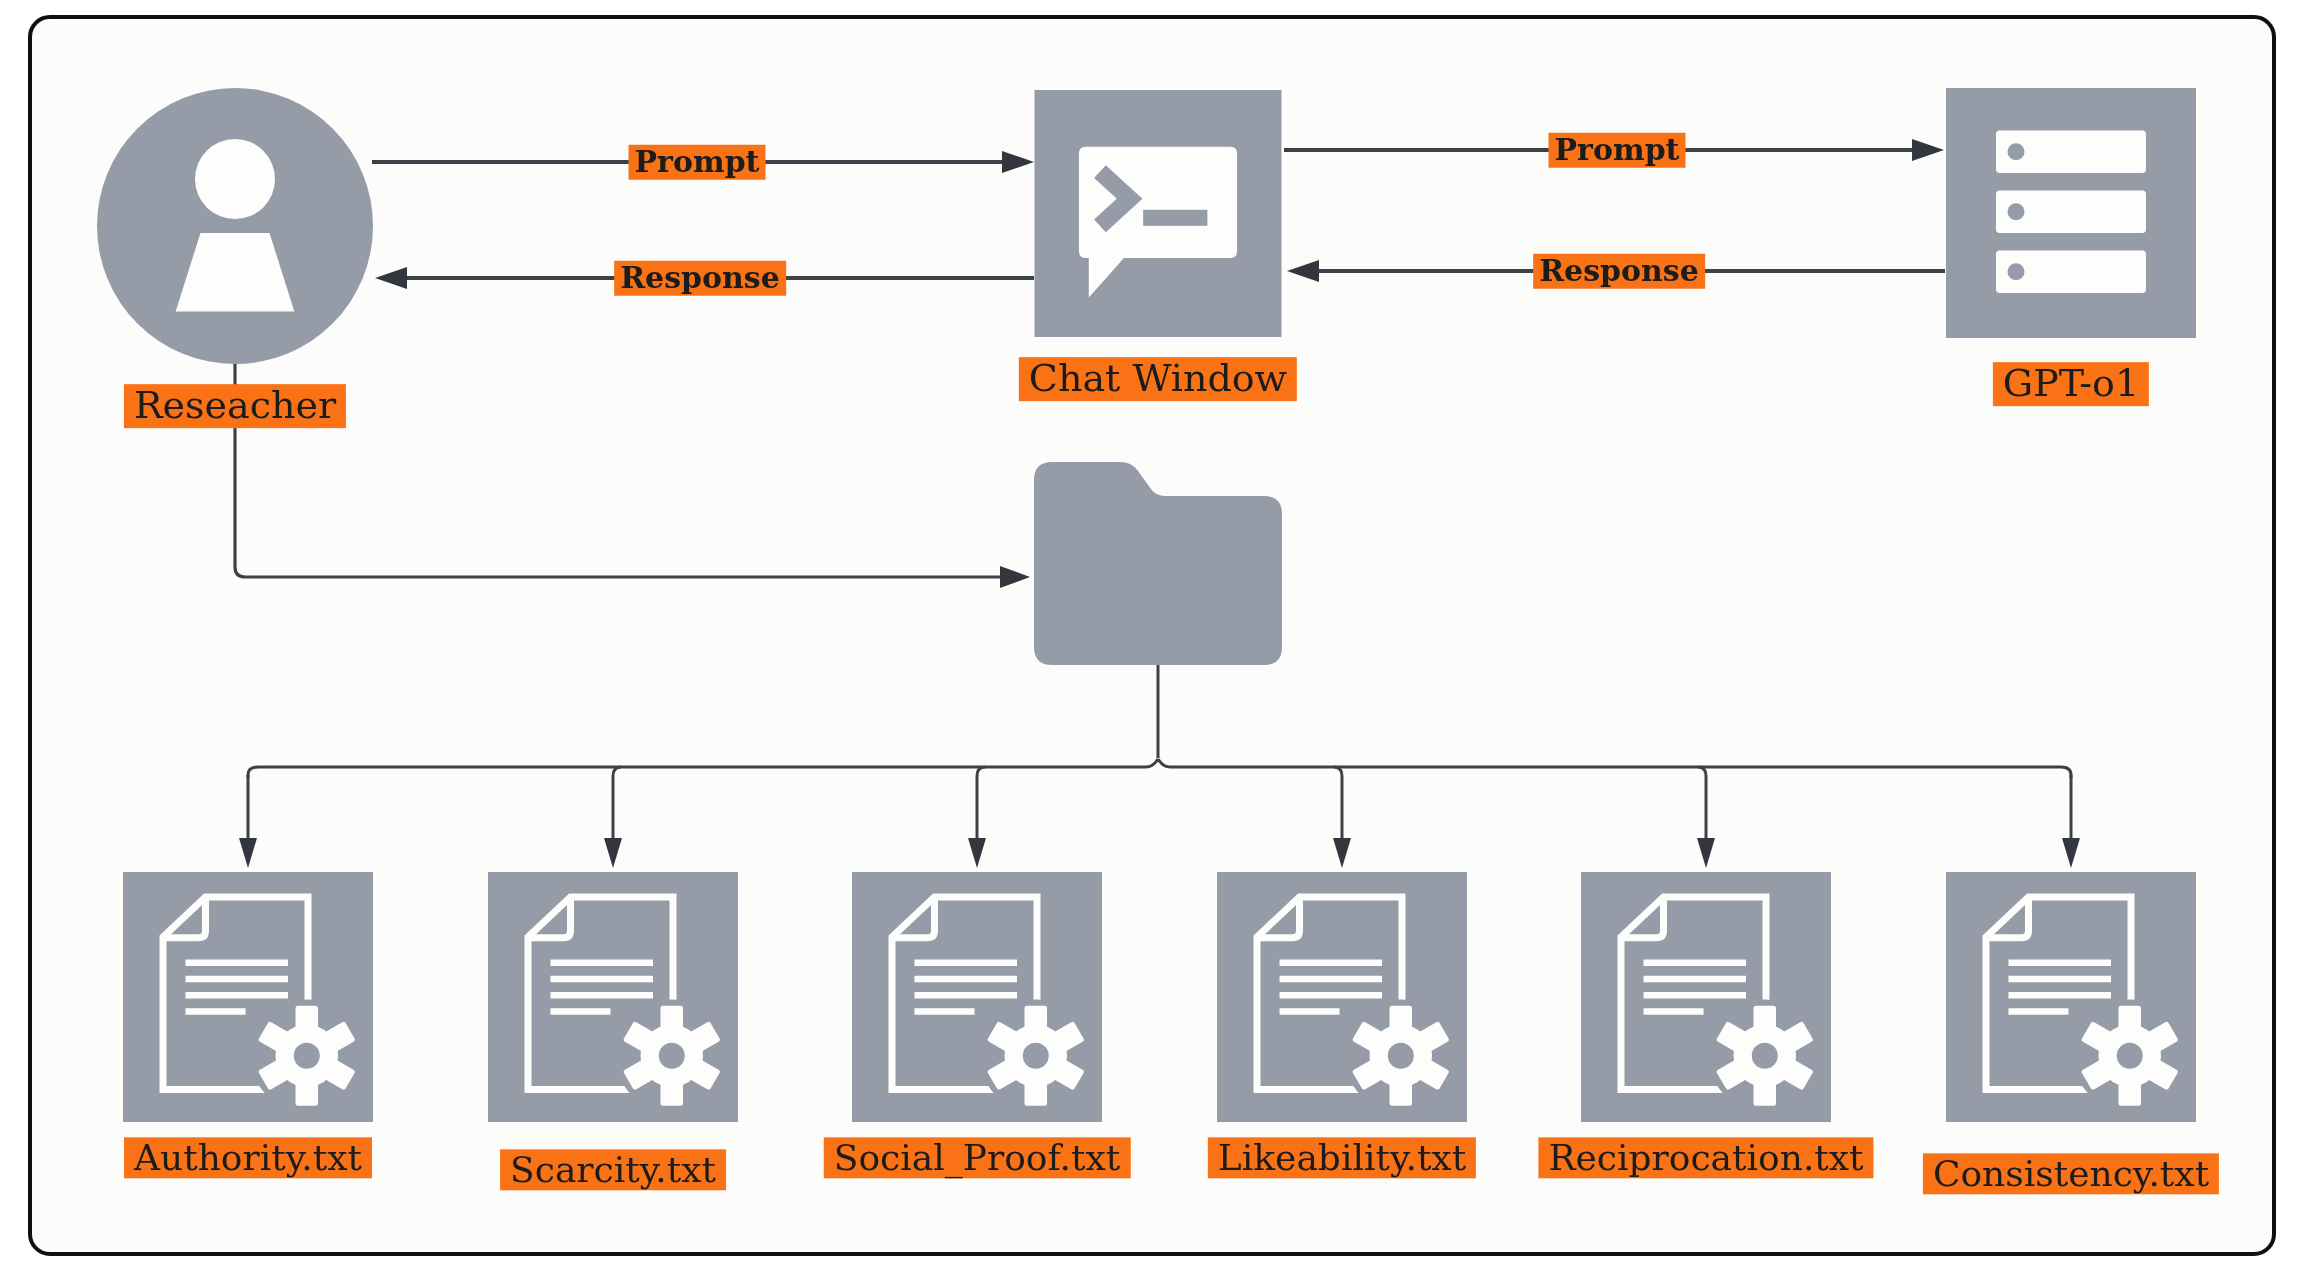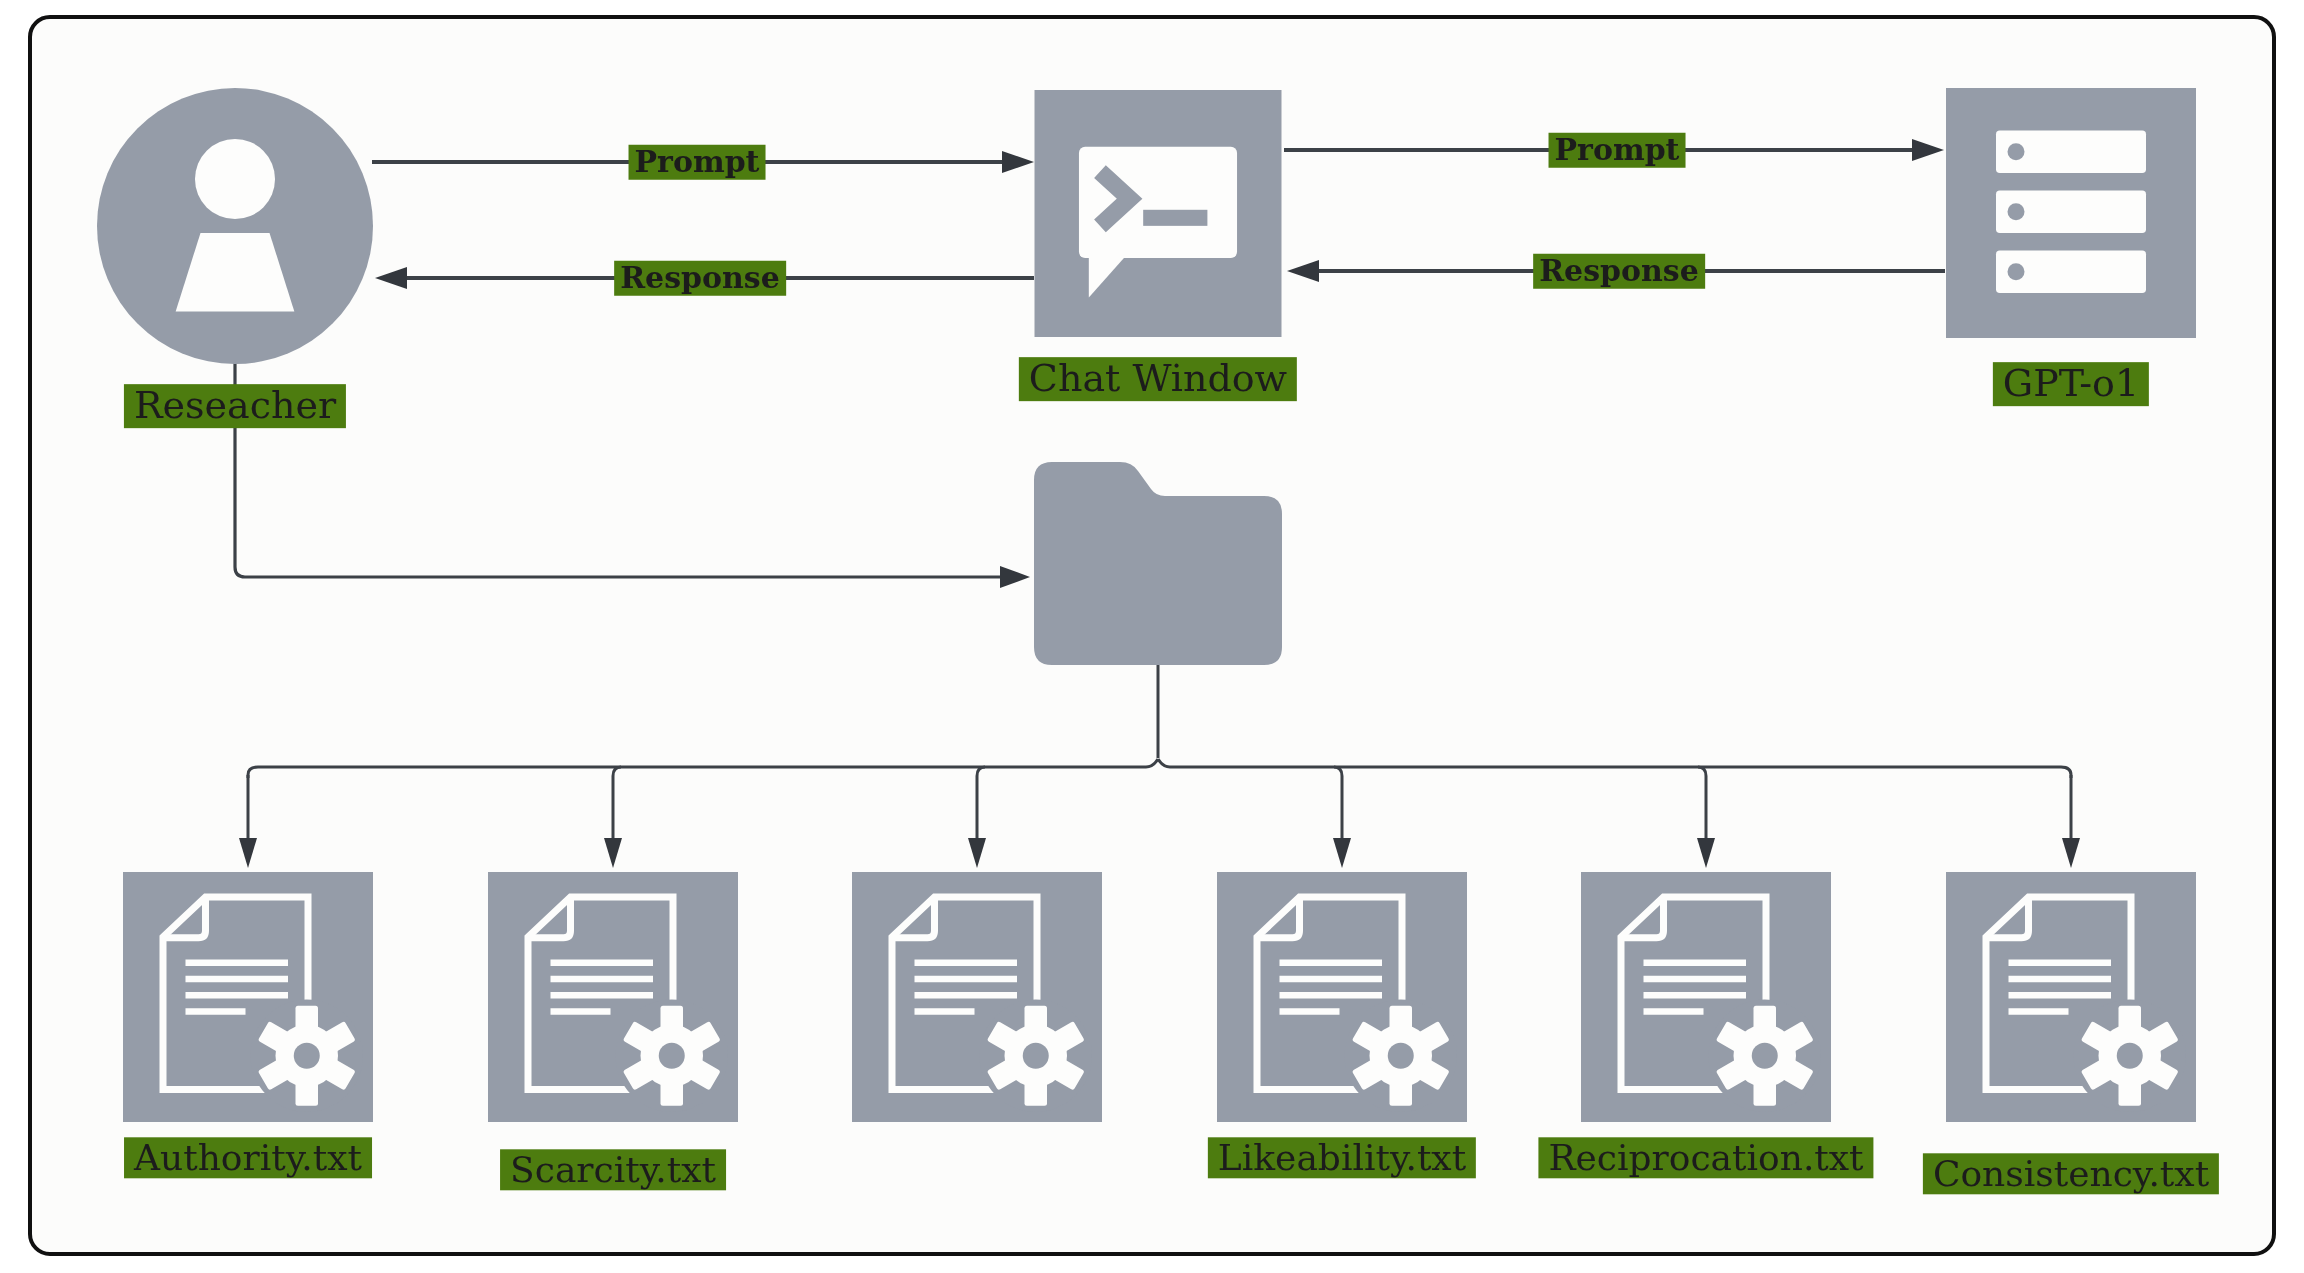--- a/index.html
+++ b/index.html
@@ -22,21 +22,21 @@
     position:absolute; left:0; top:0;
     width:2304px; height:1273px;
     pointer-events:none;
   }
   .node { position:absolute; }
   .node svg { display:block; }
   .lbl {
     position:absolute;
     transform:translate(-50%,-50%);
     color:#1c1c1c;
-    background:#4d7c0f;
+    background:#f97316;
     padding:0 10px;
     white-space:nowrap;
     line-height:1.15;
   }
   .node-lbl  { font-size:38px; }
   .file-lbl  { font-size:36px; }
   .edge-lbl  { font-size:30px; font-weight:700; padding:0 6px; }
 </style>
 </head>
 <body>
@@ -199,17 +199,18 @@
   <div class="lbl node-lbl" style="left:1158px; top:379px;">Chat Window</div>
   <div class="lbl node-lbl" style="left:2071px; top:384px;">GPT-o1</div>
 
   <div class="lbl edge-lbl" style="left:697px;  top:162px;">Prompt</div>
   <div class="lbl edge-lbl" style="left:700px;  top:278px;">Response</div>
   <div class="lbl edge-lbl" style="left:1617px; top:150px;">Prompt</div>
   <div class="lbl edge-lbl" style="left:1619px; top:271px;">Response</div>
 
   <div class="lbl file-lbl" style="left:248px;  top:1158px;">Authority.txt</div>
   <div class="lbl file-lbl" style="left:613px;  top:1158px;margin-top:12px;">Scarcity.txt</div>
+  <div class="lbl file-lbl" style="left:977px;  top:1158px;">Social_Proof.txt</div>
   <div class="lbl file-lbl" style="left:1342px; top:1158px;">Likeability.txt</div>
   <div class="lbl file-lbl" style="left:1706px; top:1158px;">Reciprocation.txt</div>
   <div class="lbl file-lbl" style="left:2071px; top:1158px;margin-top:16px;">Consistency.txt</div>
 
 </div>
 
 </body></html>

